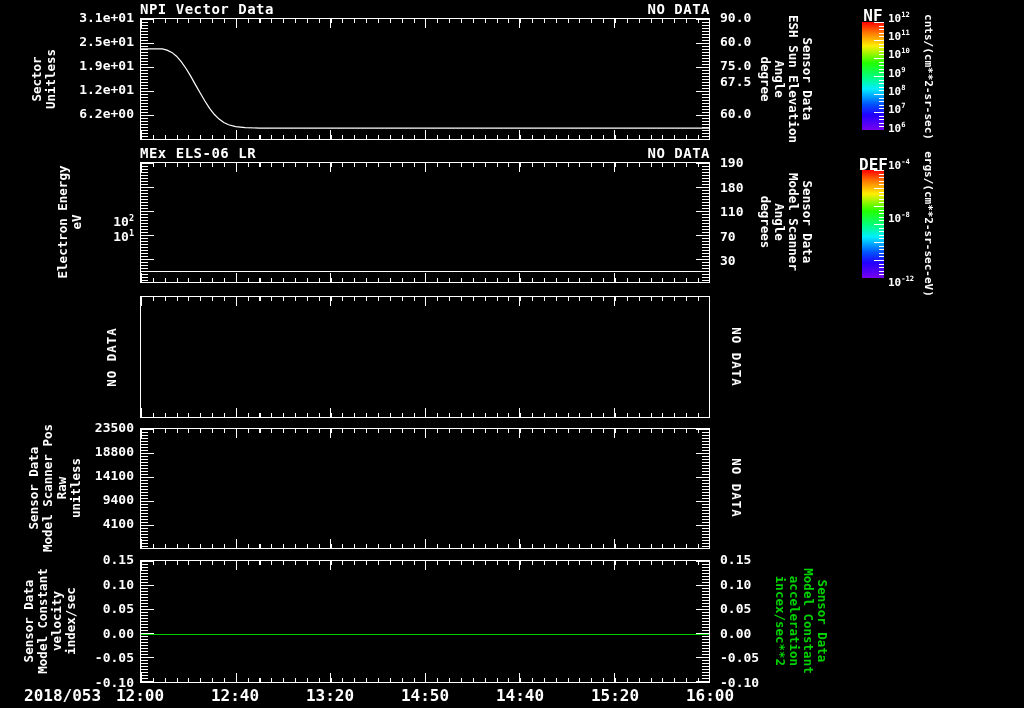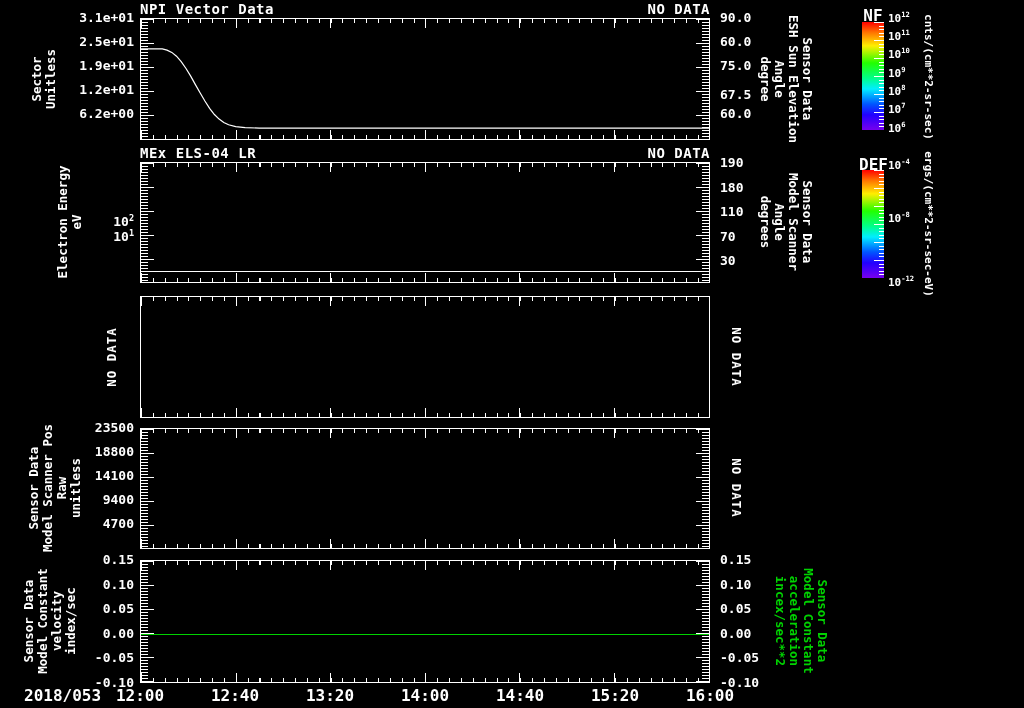--- a/index.html
+++ b/index.html
@@ -44,21 +44,21 @@
 </head>
 <body>
 
 <div class="stage">
 
   <div class="trow" style="top:2px;">
     <span>NPI Vector Data</span>
     <span>NO DATA</span>
   </div>
   <div class="trow" style="top:146px;">
-    <span>MEx ELS-04 LR</span>
+    <span>MEx ELS-06 LR</span>
     <span>NO DATA</span>
   </div>
 
   <div class="panel" style="top:18px;height:122px;">
     <div class="yt minor l"></div>
     <div class="yt major l"></div>
     <div class="yt minor r"></div>
     <div class="yt major r"></div>
     <div class="xt minor t"></div>
     <div class="xt major t"></div>
@@ -155,52 +155,52 @@
 
   <div id="ylabels">
       <div class="ylab lft" style="top: 10px;">3.1e+01</div>
       <div class="ylab lft" style="top: 34.034px;">2.5e+01</div>
       <div class="ylab lft" style="top: 57.946px;">1.9e+01</div>
       <div class="ylab lft" style="top: 81.98px;">1.2e+01</div>
       <div class="ylab lft" style="top: 106.014px;">6.2e+00</div>
       <div class="ylab rgt" style="top: 10px;">90.0</div>
       <div class="ylab rgt" style="top: 34.034px;">60.0</div>
       <div class="ylab rgt" style="top: 57.946px;">75.0</div>
-      <div class="ylab rgt" style="top: 87px;">67.5</div>
+      <div class="ylab rgt" style="top: 74px;">67.5</div>
       <div class="ylab rgt" style="top: 106.014px;">60.0</div>
       <div class="ylab lft" style="top: 173.965px; margin-top: 40px;">10<sup>2</sup></div>
       <div class="ylab lft" style="top: 229.02px;">10<sup>1</sup></div>
       <div class="ylab rgt" style="top: 154.968px;">190</div>
       <div class="ylab rgt" style="top: 180.015px;">180</div>
       <div class="ylab rgt" style="top: 203.973px;">110</div>
       <div class="ylab rgt" style="top: 229.02px;">70</div>
       <div class="ylab rgt" style="top: 252.978px;">30</div>
       <div class="ylab lft" style="top: 420px;">23500</div>
       <div class="ylab lft" style="top: 443.958px;">18800</div>
       <div class="ylab lft" style="top: 468.037px;">14100</div>
       <div class="ylab lft" style="top: 491.995px;">9400</div>
-      <div class="ylab lft" style="top: 515.953px;">4700</div>
+      <div class="ylab lft" style="top: 515.953px;">4100</div>
       <div class="ylab lft" style="top: 552px;">0.15</div>
       <div class="ylab lft" style="top: 576.6px;">0.10</div>
       <div class="ylab lft" style="top: 601.2px;">0.05</div>
       <div class="ylab lft" style="top: 625.8px;">0.00</div>
       <div class="ylab lft" style="top: 650.4px;">-0.05</div>
       <div class="ylab lft" style="top: 675px;">-0.10</div>
       <div class="ylab rgt" style="top: 552px;">0.15</div>
       <div class="ylab rgt" style="top: 576.6px;">0.10</div>
       <div class="ylab rgt" style="top: 601.2px;">0.05</div>
       <div class="ylab rgt" style="top: 625.8px;">0.00</div>
       <div class="ylab rgt" style="top: 650.4px;">-0.05</div>
       <div class="ylab rgt" style="top: 675px;">-0.10</div>
     </div>
   <div id="xlabels">
       <div class="xlab" style="left: 102px;">12:00</div>
       <div class="xlab" style="left: 197px;">12:40</div>
       <div class="xlab" style="left: 292px;">13:20</div>
-      <div class="xlab" style="left: 387px;">14:00</div>
+      <div class="xlab" style="left: 387px;">14:50</div>
       <div class="xlab" style="left: 482px;">14:40</div>
       <div class="xlab" style="left: 577px;">15:20</div>
       <div class="xlab" style="left: 672px;">16:00</div>
     </div>
   <div id="cblabels">
       <div class="cblab" style="top: 12.68px;">10<sup>12</sup></div>
       <div class="cblab" style="top: 31.04px;">10<sup>11</sup></div>
       <div class="cblab" style="top: 49.4px;">10<sup>10</sup></div>
       <div class="cblab" style="top: 67.76px;">10<sup>9</sup></div>
       <div class="cblab" style="top: 86.12px;">10<sup>8</sup></div>

